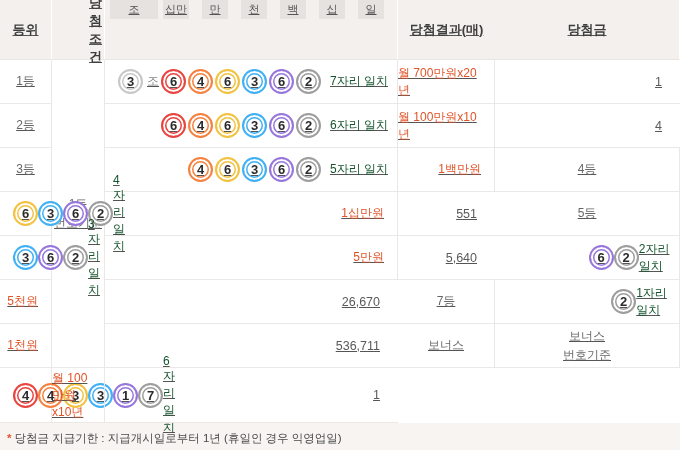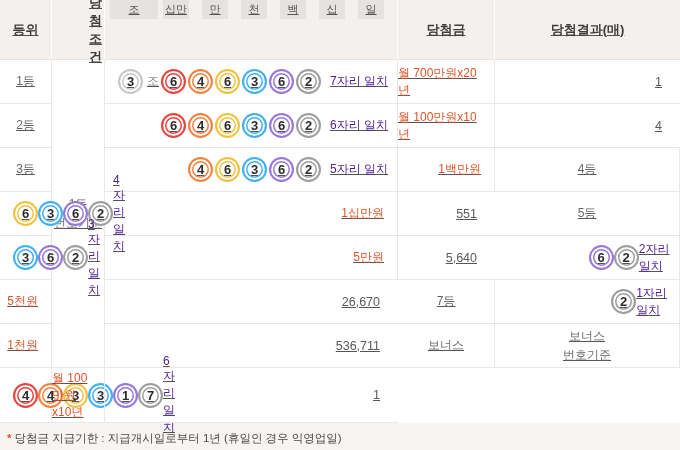--- a/index.html
+++ b/index.html
@@ -48,21 +48,21 @@
   .jo-label { font-size:12px; color:#888; margin-left:4px; }
   .slot { width:27px; display:flex; align-items:center; justify-content:center; }
   .ball {
     width:25px; height:25px; border-radius:50%;
     background:#fff;
     border:2px solid currentColor;
     box-shadow:inset 0 0 0 2px #fff, inset 0 0 0 3.5px currentColor;
     display:flex; align-items:center; justify-content:center;
   }
   .ball span { font-size:13px; font-weight:bold; color:#2b2b2b; }
-  .match-label { margin-left:auto; padding-right:9px; font-size:12px; color:#4c1d95; }
+  .match-label { margin-left:auto; padding-right:9px; font-size:12px; color:#14532d; }
   .prize-cell {
     display:flex; align-items:center; justify-content:flex-end;
     padding-right:13px; font-size:12px; color:#e05327;
   }
   .result-cell {
     display:flex; align-items:center; justify-content:flex-end;
     padding-right:18px; font-size:12.5px; color:#5a5a5a;
   }
   .footnote { margin:8px 0 0 7px; font-size:11.5px; color:#4a4a4a; }
   .footnote .star { color:#e3502a; font-weight:bold; margin-right:3px; }
@@ -78,22 +78,22 @@
     <div class="chips" id="chips">
         <div class="chip jo">조</div>
         <div class="chip">십만</div>
         <div class="chip">만</div>
         <div class="chip">천</div>
         <div class="chip">백</div>
         <div class="chip">십</div>
         <div class="chip">일</div>
       </div>
   </div>
+  <div class="hcell last-col">당첨결과(매)</div>
   <div class="hcell">당첨금</div>
-  <div class="hcell last-col">당첨결과(매)</div>
 
   <div class="cell group-cell group-merged">
     <div>1등</div>
     <div>번호기준</div>
   </div>
 <div class="cell rank-cell">1등</div>
     <div class="cell cond-cell">
       <div class="jo-slot">
         <div class="ball" style="color: rgb(199, 199, 199);">
           <span>3</span>

